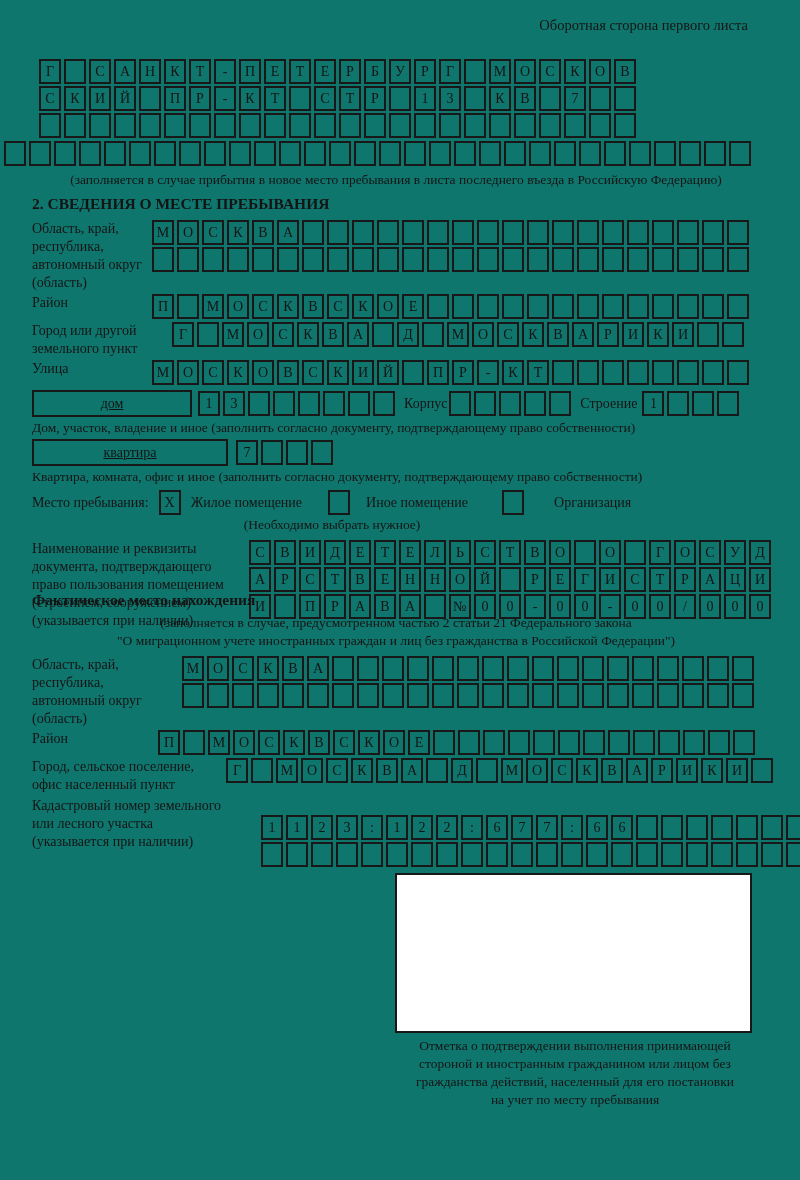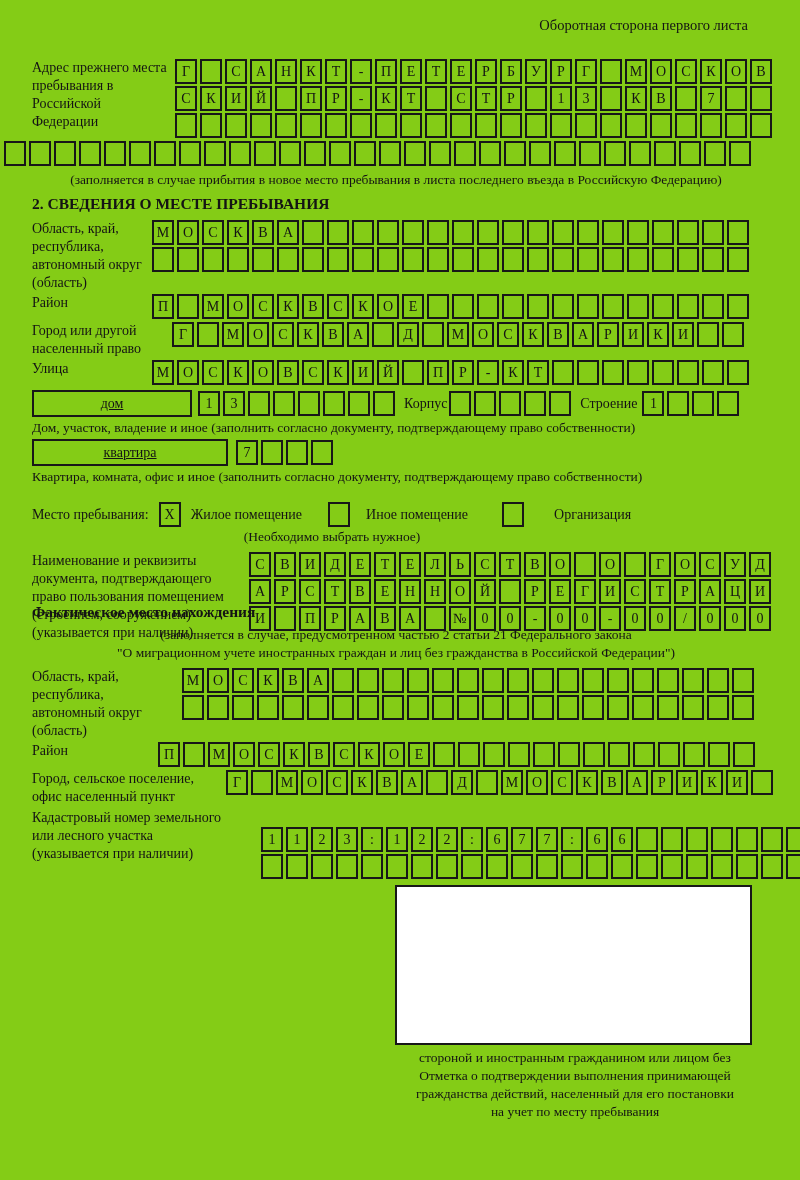--- a/index.html
+++ b/index.html
@@ -1,21 +1,21 @@
 <!DOCTYPE html>
 <html><head>
 <meta charset="utf-8">
 <style>
   html,body { margin:0; padding:0; background:#ffffff; }
   .page {
     position:relative;
     width:800px; height:1180px;
     box-sizing:border-box;
     padding:16px 40px 0 32px;
-    background:#84cc16;
+    background:#0f766e;
     color:#141414;
     font-family:"Liberation Serif","DejaVu Serif",serif;
     overflow:hidden;
   }
   .hdr-note { text-align:right; font-size:14.5px; line-height:18px; padding-right:12px; }
 
   .row { display:flex; align-items:flex-start; }
   .lbl { font-size:14px; line-height:18px; flex:0 0 auto; }
   .cells { display:flex; gap:3px; flex-wrap:nowrap; }
   .cells-col { display:flex; flex-direction:column; gap:2px; }
@@ -48,21 +48,20 @@
   .confirm-note { margin-left:323px; width:440px; }
 </style>
 </head>
 <body>
 
 <div class="page">
 
   <div class="hdr-note">Оборотная сторона первого листа</div>
 
   <div class="row" style="margin-top:25px;">
-    <div class="lbl" style="width:136px;">Адрес прежнего места пребывания в Российской Федерации</div>
     <div class="cells-col" style="margin-left:7px;">
       <div class="cells">
           <div class="cell">Г</div>
           <div class="cell"></div>
           <div class="cell">С</div>
           <div class="cell">А</div>
           <div class="cell">Н</div>
           <div class="cell">К</div>
           <div class="cell">Т</div>
           <div class="cell">-</div>
@@ -255,21 +254,21 @@
         <div class="cell"></div>
         <div class="cell"></div>
         <div class="cell"></div>
         <div class="cell"></div>
         <div class="cell"></div>
         <div class="cell"></div>
       </div>
   </div>
 
   <div class="row" style="margin-top:3px;">
-    <div class="lbl" style="width:136px;">Город или другой населенный право</div>
+    <div class="lbl" style="width:136px;">Город или другой земельного пункт</div>
     <div class="cells" style="margin-left:4px;">
         <div class="cell">Г</div>
         <div class="cell"></div>
         <div class="cell">М</div>
         <div class="cell">О</div>
         <div class="cell">С</div>
         <div class="cell">К</div>
         <div class="cell">В</div>
         <div class="cell">А</div>
         <div class="cell"></div>
@@ -354,21 +353,21 @@
     <div class="wide-box" style="width:196px;">квартира</div>
     <div class="cells" style="margin-left:8px;">
         <div class="cell">7</div>
         <div class="cell"></div>
         <div class="cell"></div>
         <div class="cell"></div>
       </div>
   </div>
   <div class="note" style="margin-top:2px;">Квартира, комната, офис и иное (заполнить согласно документу, подтверждающему право собственности)</div>
 
-  <div class="row" style="margin-top:16px; align-items:center;">
+  <div class="row" style="margin-top:4px; align-items:center;">
     <div class="inline-lbl">Место пребывания:</div>
     <div class="chk" style="margin-left:10px;">X</div>
     <div class="inline-lbl" style="margin-left:10px;">Жилое помещение</div>
     <div class="chk" style="margin-left:26px;"></div>
     <div class="inline-lbl" style="margin-left:16px;">Иное помещение</div>
     <div class="chk" style="margin-left:34px;"></div>
     <div class="inline-lbl" style="margin-left:30px;">Организация</div>
   </div>
   <div class="note center" style="margin-top:1px; margin-left:140px; width:320px;">(Необходимо выбрать нужное)</div>
 
@@ -614,19 +613,19 @@
           <div class="cell"></div>
           <div class="cell"></div>
           <div class="cell"></div>
           <div class="cell"></div>
         </div>
     </div>
   </div>
 
   <div class="big-box" style="margin-top:6px;"></div>
   <div class="confirm-note" style="margin-top:4px;">
+    <div class="note center">Отметка о подтверждении выполнения принимающей</div>
     <div class="note center">стороной и иностранным гражданином или лицом без</div>
-    <div class="note center">Отметка о подтверждении выполнения принимающей</div>
     <div class="note center">гражданства действий, населенный для его постановки</div>
     <div class="note center">на учет по месту пребывания</div>
   </div>
 
 </div>
 
 </body></html>

